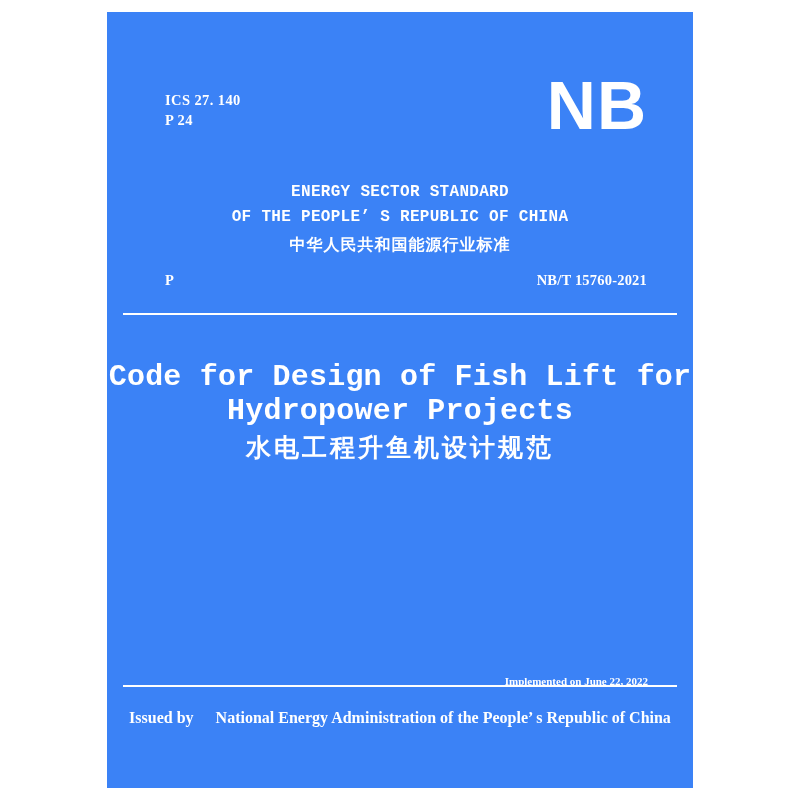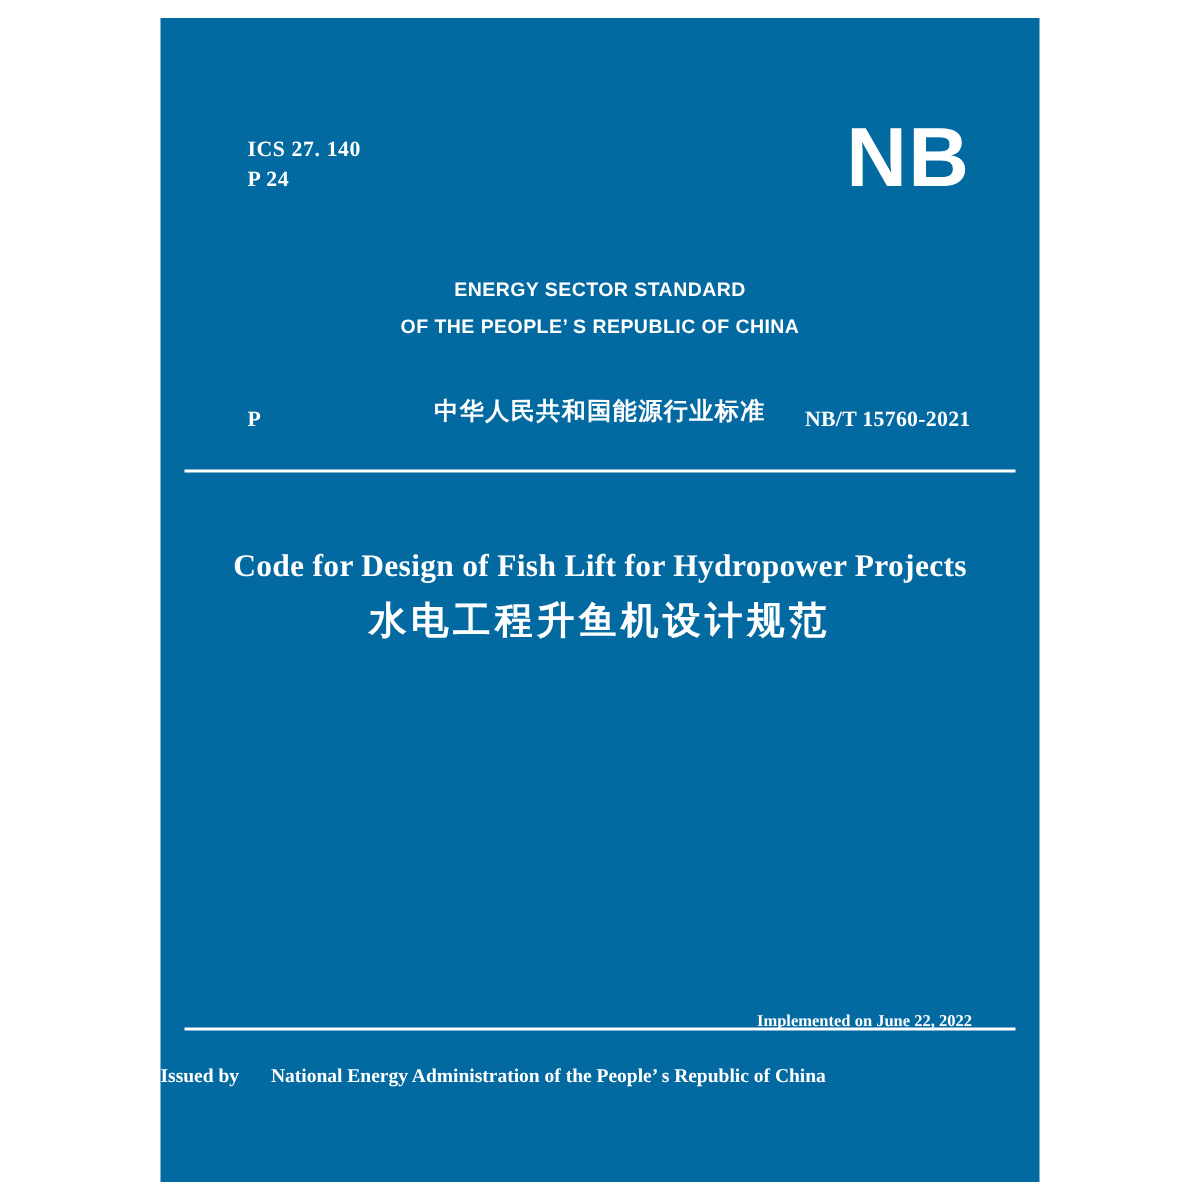--- a/index.html
+++ b/index.html
@@ -9,66 +9,65 @@
     height: 800px;
     background: #ffffff;
     font-family: "Liberation Serif", serif;
   }
   #cover {
     position: absolute;
     left: 107px;
     top: 12px;
     width: 586px;
     height: 776px;
-    background: #0369a1;
+    background: #3b82f6;
     color: #ffffff;
     overflow: hidden;
   }
   .code-block {
     position: absolute;
     left: 58px;
     top: 78px;
     font-family: "Liberation Serif", serif;
     font-weight: bold;
     font-size: 14.5px;
     line-height: 20px;
     letter-spacing: 0.4px;
   }
   .code-line { white-space: pre; }
   .nb-logo {
     position: absolute;
     right: 46px;
     top: 58px;
     font-family: "Liberation Sans", sans-serif;
     font-weight: bold;
-    font-size: 56px;
+    font-size: 68px;
     line-height: 70px;
     letter-spacing: 1px;
   }
   .org-block {
     position: absolute;
     left: 0;
     right: 0;
     top: 168px;
     text-align: center;
   }
   .org-en1, .org-en2 {
-    font-family: Liberation Sans, sans-serif;
-    font-weight: bold;
-    font-size: 13px;
+    font-family: Liberation Mono, monospace;
+    font-weight: bold;
+    font-size: 16px;
     line-height: 25px;
     letter-spacing: 0.3px;
   }
   .org-cn {
     font-family: "DejaVu Sans", sans-serif;
     font-weight: bold;
     font-size: 16px;
     line-height: 30px;
     letter-spacing: 1px;
-    margin-top: 29px;
   }
   .meta-row {
     position: absolute;
     left: 0;
     right: 0;
     top: 260px;
     height: 22px;
   }
   .meta-left {
     position: absolute;
@@ -96,23 +95,23 @@
     background: #ffffff;
   }
   .title-block {
     position: absolute;
     left: 0;
     right: 0;
     top: 348px;
     text-align: center;
   }
   .title-en {
-    font-family: Liberation Serif, serif;
-    font-weight: bold;
-    font-size: 21px;
+    font-family: Liberation Mono, monospace;
+    font-weight: bold;
+    font-size: 30px;
     line-height: 34px;
     letter-spacing: 0.2px;
   }
   .title-cn {
     font-family: Liberation Mono, monospace;
     font-weight: bold;
     font-size: 25px;
     line-height: 44px;
     letter-spacing: 3px;
   }
@@ -145,24 +144,24 @@
     right: 16px;
     top: 673px;
     height: 1.6px;
     background: #ffffff;
   }
   .issuer-row {
     position: absolute;
     left: 0;
     right: 0;
     top: 697px;
-    text-align: left;
-    font-family: "Liberation Serif", serif;
-    font-weight: bold;
-    font-size: 13px;
+    text-align: center;
+    font-family: "Liberation Serif", serif;
+    font-weight: bold;
+    font-size: 16px;
   }
   .issuer-by { margin-right: 18px; }
 </style>
 </head>
 <body>
 
 <div id="cover">
 
   <div class="code-block">
     <div class="code-line">ICS 27. 140</div>

